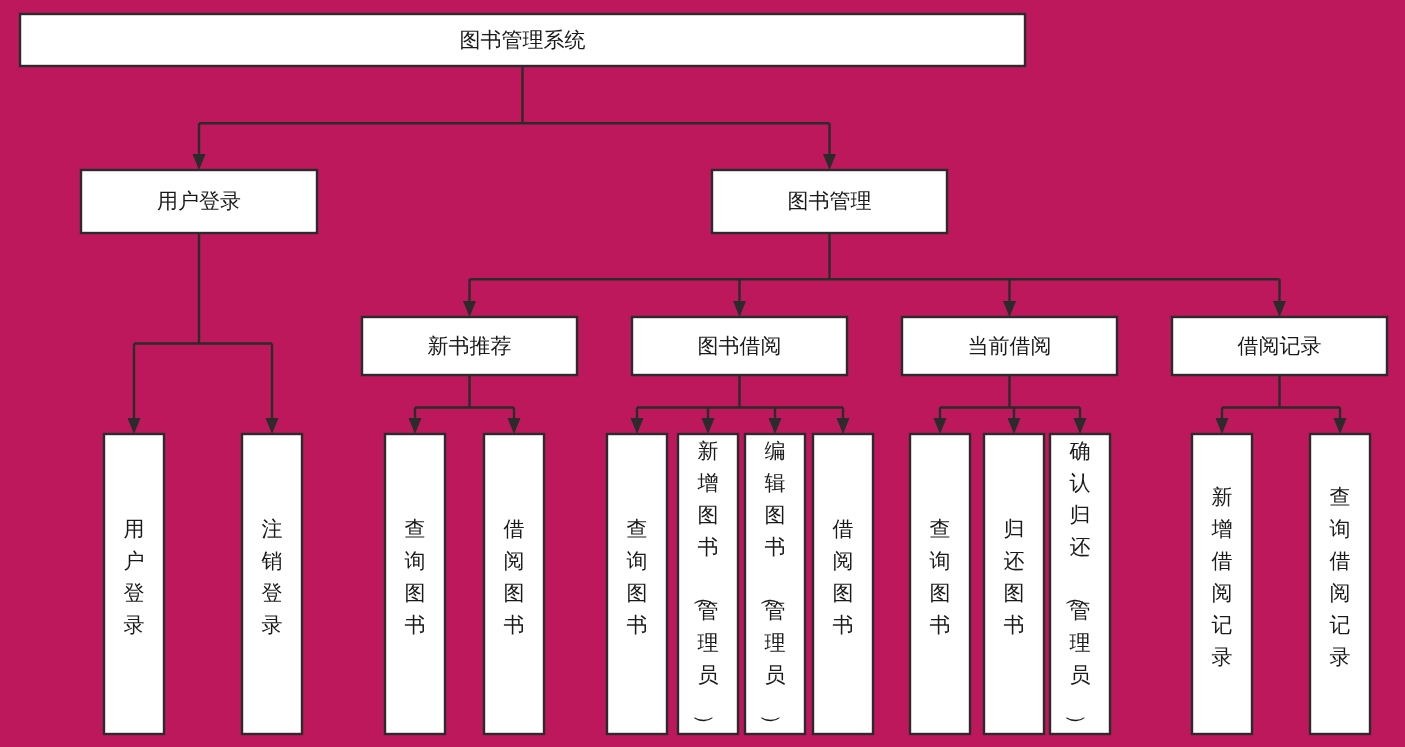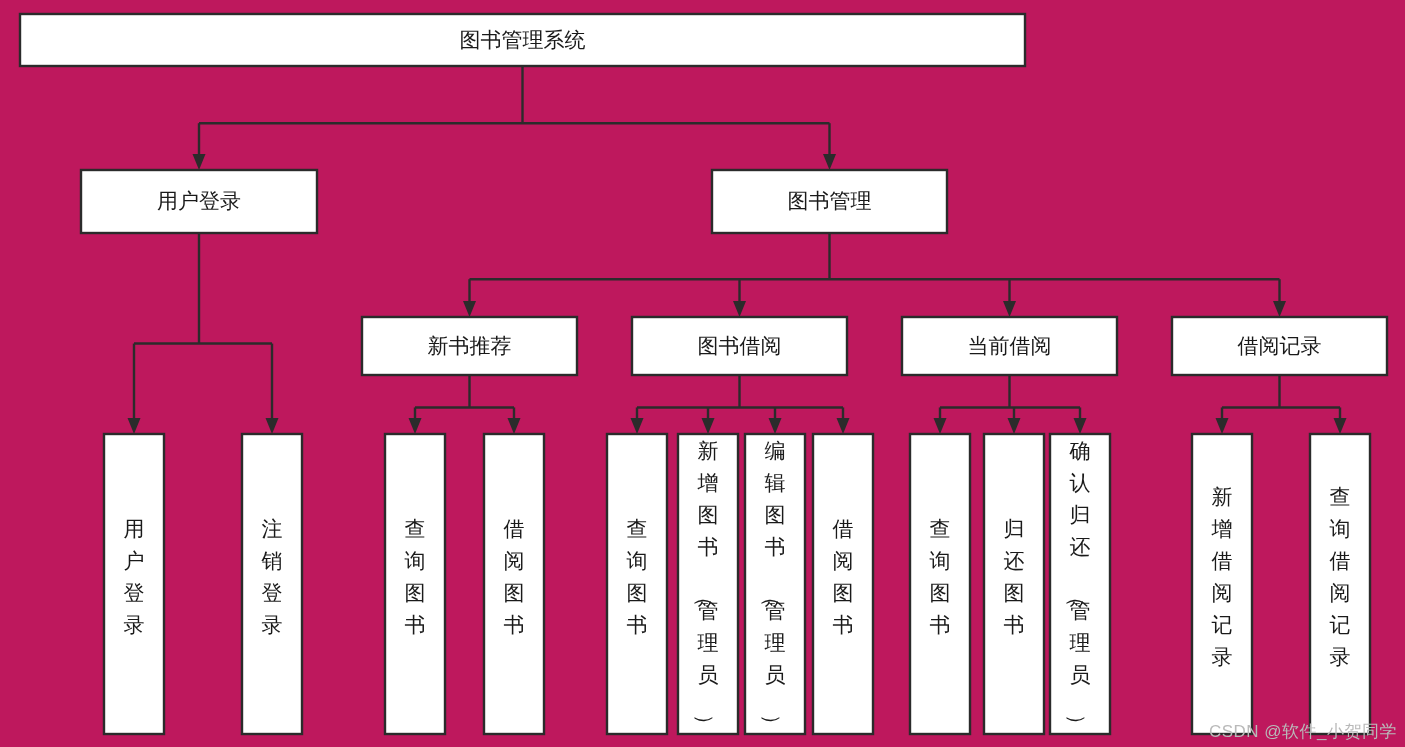--- a/index.html
+++ b/index.html
@@ -218,15 +218,14 @@
           <rect class="node-rect" x="1192" y="434" width="60" height="300"></rect>
           <text class="leaf-label" x="1222" y="504"><tspan x="1222" dy="0">新</tspan><tspan x="1222" dy="32">增</tspan><tspan x="1222" dy="32">借</tspan><tspan x="1222" dy="32">阅</tspan><tspan x="1222" dy="32">记</tspan><tspan x="1222" dy="32">录</tspan></text>
         </g>
         <g>
           <rect class="node-rect" x="1310" y="434" width="60" height="300"></rect>
           <text class="leaf-label" x="1340" y="504"><tspan x="1340" dy="0">查</tspan><tspan x="1340" dy="32">询</tspan><tspan x="1340" dy="32">借</tspan><tspan x="1340" dy="32">阅</tspan><tspan x="1340" dy="32">记</tspan><tspan x="1340" dy="32">录</tspan></text>
         </g>
       </g>
   </svg>
 
-  <div class="watermark">CSDN @软件_小贺同学</div>
 
 </div>
 
 </body></html>

